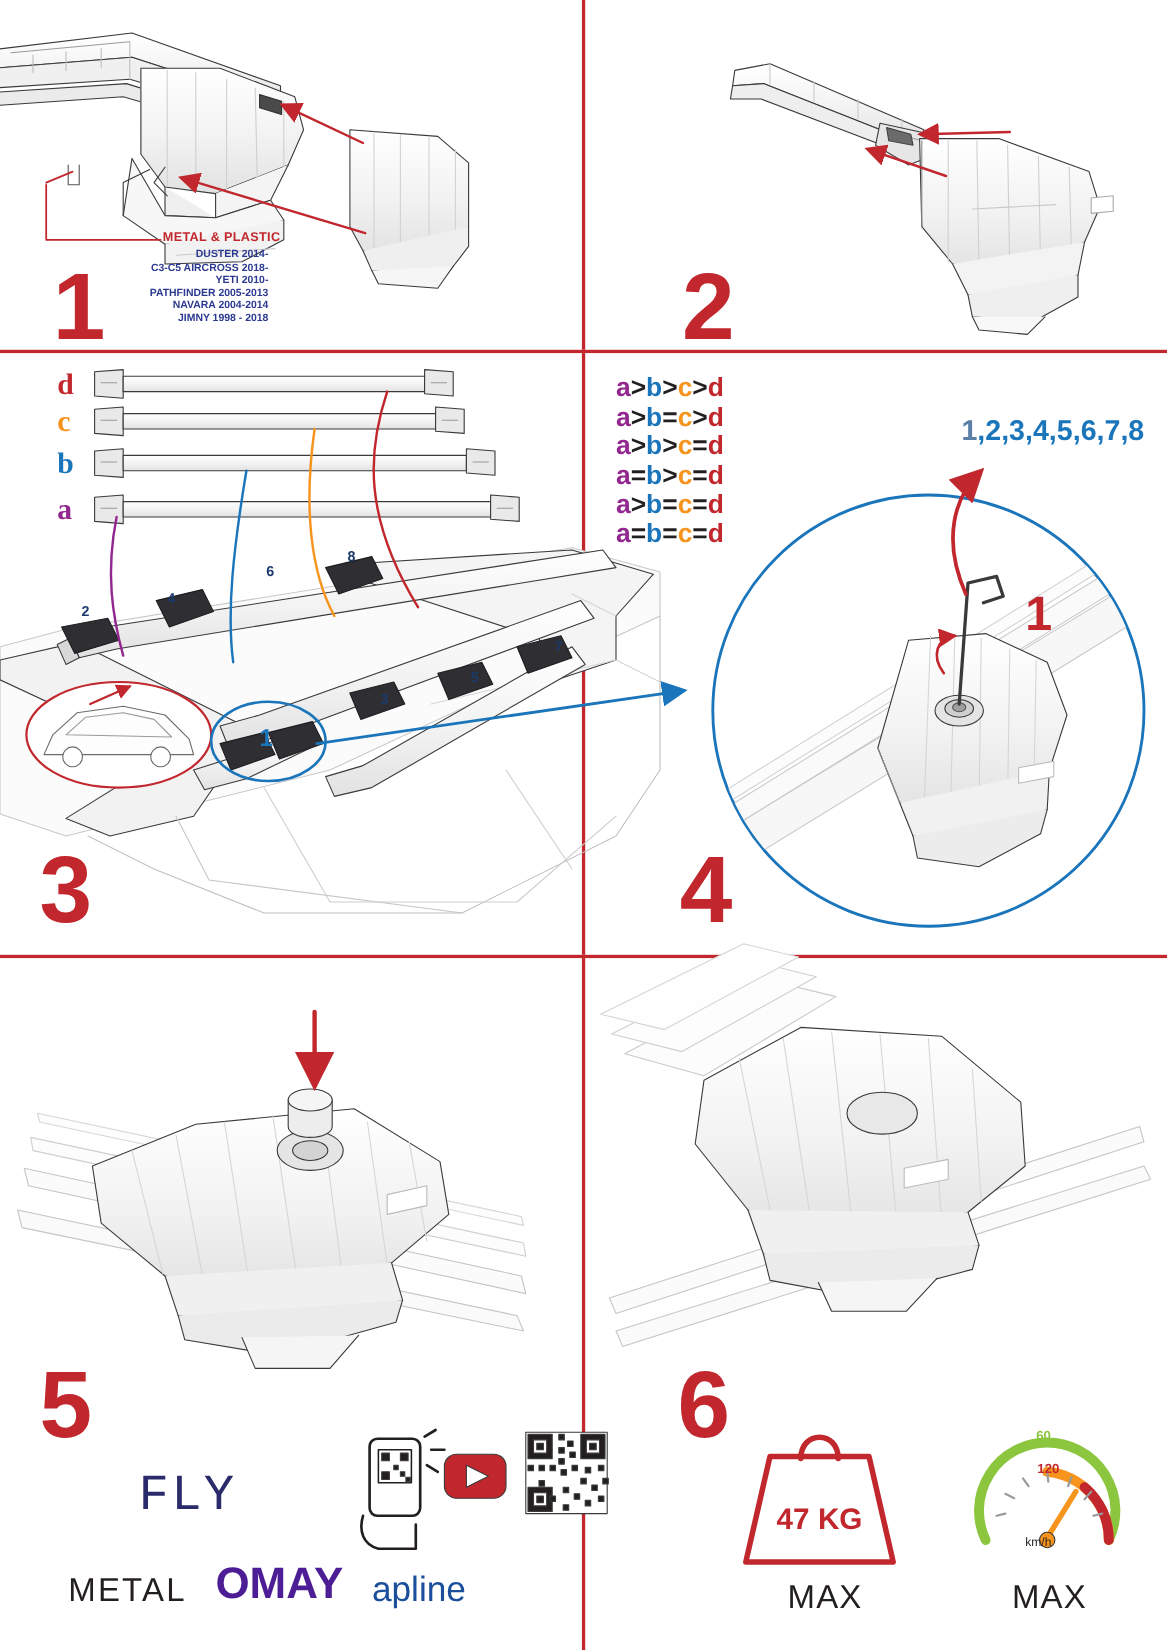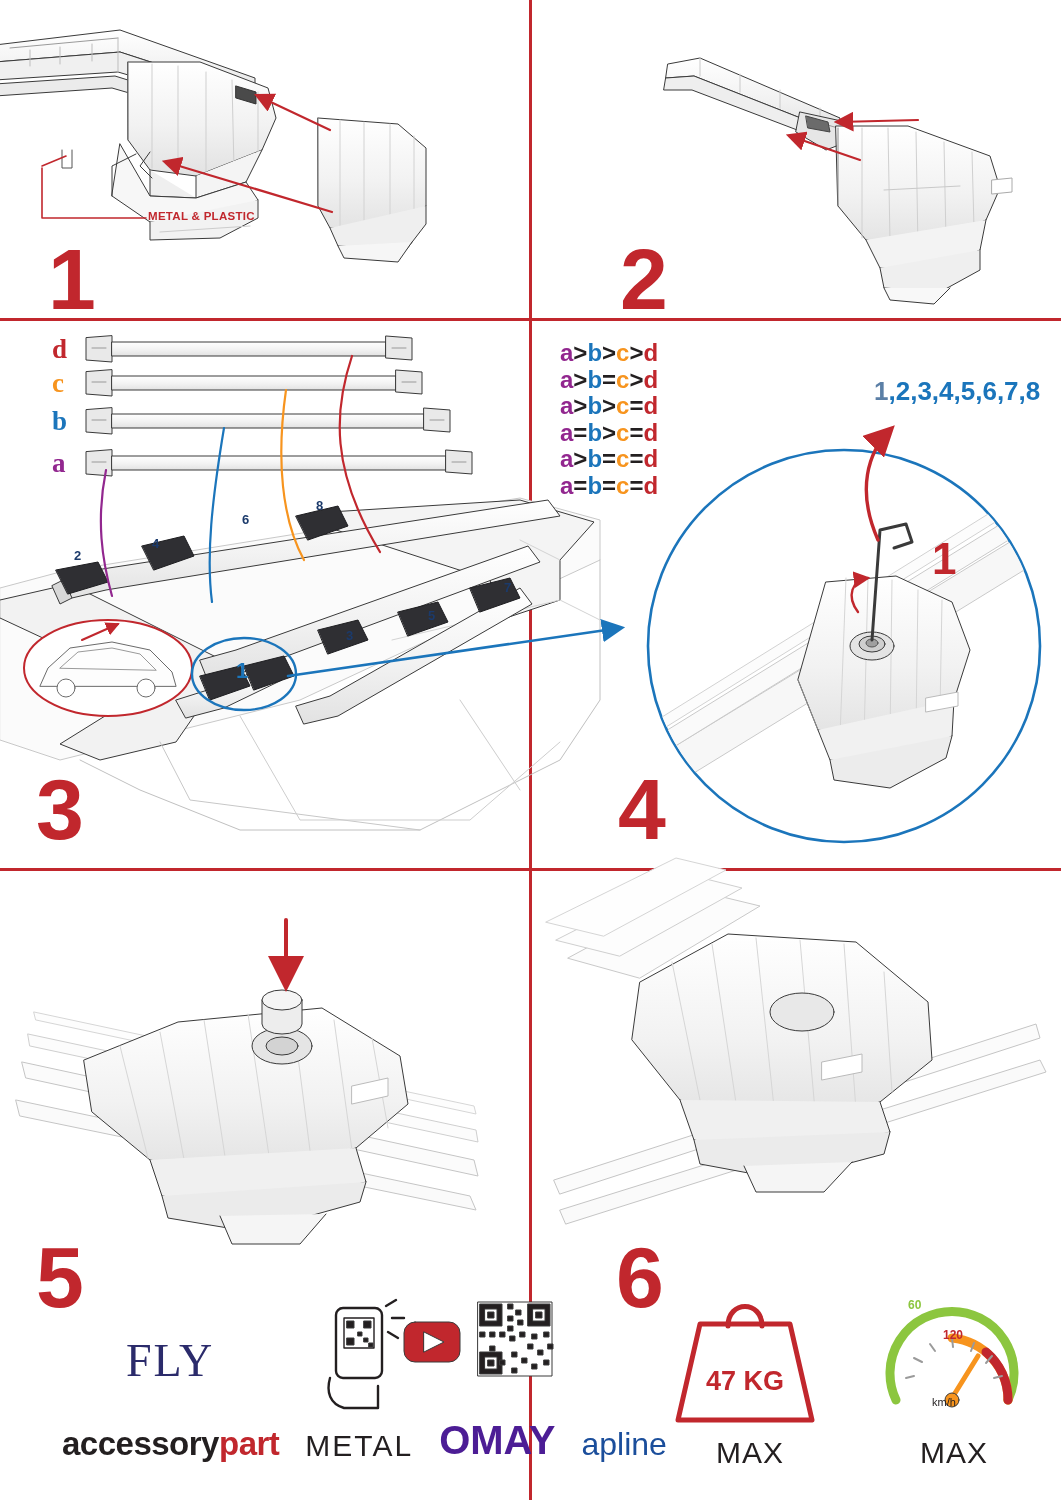--- a/index.html
+++ b/index.html
@@ -16,32 +16,32 @@
   
   .barletter{position:absolute;font-size:27px;font-weight:700;font-family:"Liberation Serif",serif;}
   
   .ineq{position:absolute;font-size:24px;font-weight:700;font-family:"Liberation Sans",sans-serif;letter-spacing:0px;}
   .ineq span{display:inline;}
   .seq{position:absolute;font-size:26px;font-weight:700;color:#1b75bb;}
   .numlbl{position:absolute;font-size:13px;font-weight:700;color:#1b3a6b;}
   .circnum{position:absolute;font-size:22px;font-weight:700;color:#1b75bb;}
   .bigred1{position:absolute;font-size:44px;font-weight:700;color:#c1272d;}
   
-  .fly{position:absolute;font-family:Liberation Serif, serif;font-size:46px;font-weight:400;color:#2b2b6b;letter-spacing:2px;}
+  .fly{position:absolute;font-family:Liberation Mono, monospace;font-size:46px;font-weight:400;color:#2b2b6b;letter-spacing:2px;}
   .brandrow{position:absolute;display:flex;align-items:flex-end;gap:26px;}
   .accessorypart{font-size:33px;font-weight:700;letter-spacing:-0.5px;}
   .accessorypart .a{color:#231f20;}
   .accessorypart .p{color:#c1272d;}
   .omad{font-size:30px;font-weight:400;color:#231f20;letter-spacing:2px;}
   .omay{font-size:40px;font-weight:700;color:#4c1d95;letter-spacing:0px;}
   .apline{font-size:32px;font-weight:400;color:#1b4e9b;letter-spacing:0px;}
   .maxlbl{position:absolute;font-size:30px;font-weight:400;color:#231f20;letter-spacing:1px;}
   .kgtxt{position:absolute;font-size:27px;font-weight:700;color:#c1272d;}
   .kmh{position:absolute;font-size:11px;color:#231f20;}
-  .gauge60{position:absolute;font-size:12px;color:#8cc63f;font-weight:700;}
+  .gauge60{position:absolute;font-size:12px;color:#8cc63f;font-weight:700;margin-left:34px;}
   .gauge120{position:absolute;font-size:12px;color:#c1272d;font-weight:700;}
 </style>
 </head>
 <body>
 
 <div class="page">
 
   <div class="hline" style="top:318px;"></div>
   <div class="hline" style="top:868px;"></div>
   <div class="vline" style="left:529px;top:0px;height:318px;"></div>
@@ -339,20 +339,26 @@
           <rect x="500" y="1360" width="5" height="5"></rect>
             <rect x="490" y="1346" width="5" height="5"></rect>
         </g>
       </g>
 
     </g>
   </svg>
 
   <div class="stepnum big" style="left:48px;top:236px;">1</div>
   <div class="metalplastic" style="left:148px;top:210px;">METAL &amp; PLASTIC</div>
+  <div class="carlist" style="left:96px;top:226px;width:148px;">DUSTER 2014-
+C3-C5 AIRCROSS 2018-
+YETI 2010-
+PATHFINDER 2005-2013
+NAVARA 2004-2014
+JIMNY 1998 - 2018</div>
 
   <div class="stepnum big" style="left:620px;top:236px;">2</div>
 
   <div class="stepnum big" style="left:36px;top:766px;">3</div>
   <div class="barletter" style="left:52px;top:334px;color:#c1272d;">d</div>
   <div class="barletter" style="left:52px;top:368px;color:#f7941e;">c</div>
   <div class="barletter" style="left:52px;top:406px;color:#1b75bb;">b</div>
   <div class="barletter" style="left:52px;top:448px;color:#92278f;">a</div>
 
   <div class="ineq" id="ineq-list" style="left:560px;top:340px;line-height:26.5px;">
@@ -373,21 +379,20 @@
   <div class="numlbl" style="left:346px;top:628px;">3</div>
   <div class="circnum" style="left:236px;top:658px;">1</div>
 
   <div class="stepnum big" style="left:618px;top:766px;">4</div>
   <div class="seq" id="seq-list" style="left:874px;top:376px;"><span style="color: rgb(91, 127, 166);">1</span><span style="color: rgb(27, 117, 187); text-align: center;">,2,3,4,5,6,7,8</span></div>
   <div class="bigred1" style="left:932px;top:534px;">1</div>
 
   <div class="stepnum big" style="left:36px;top:1234px;">5</div>
   <div class="fly" style="left:126px;top:1334px;">FLY</div>
   <div class="brandrow" style="left:62px;top:1418px;">
-    <div class="accessorypart"><span class="a">accessory</span><span class="p">part</span></div>
     <div class="omad">METAL</div>
     <div class="omay">OMAY</div>
     <div class="apline">apline</div>
   </div>
 
   <div class="stepnum big" style="left:616px;top:1234px;">6</div>
   <div class="kgtxt" style="left:706px;top:1366px;">47 KG</div>
   <div class="maxlbl" style="left:716px;top:1436px;">MAX</div>
   <div class="maxlbl" style="left:920px;top:1436px;">MAX</div>
   <div class="kmh" style="left:932px;top:1396px;">km/h</div>

